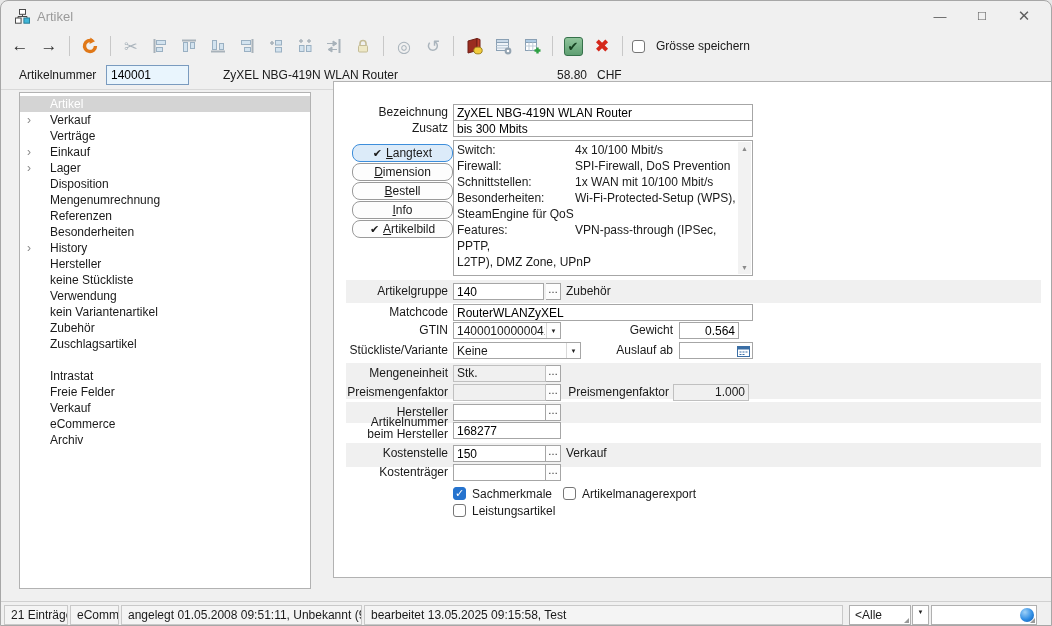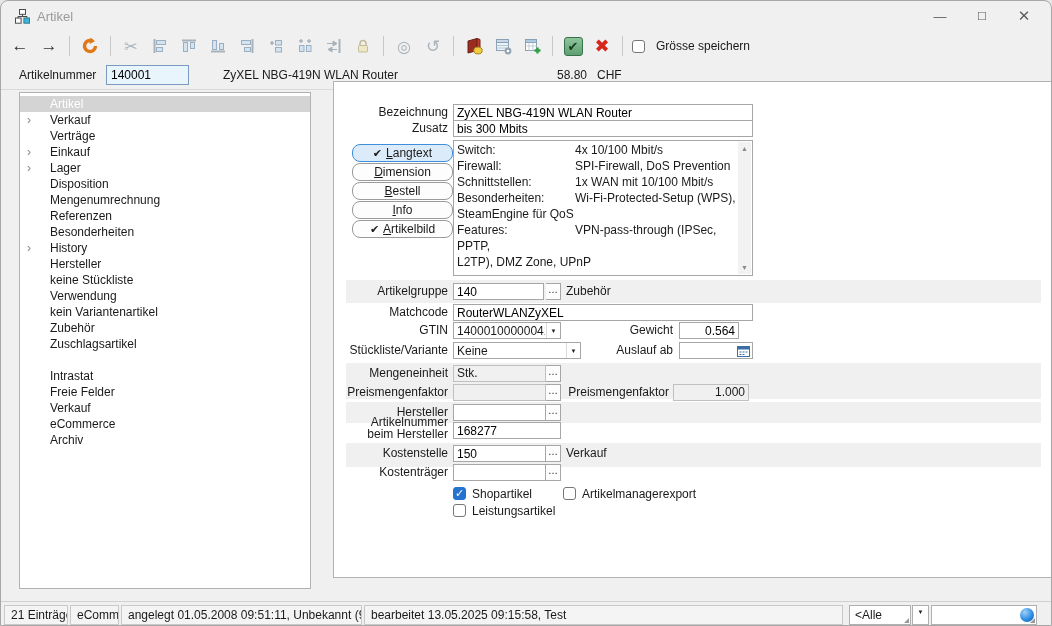--- a/index.html
+++ b/index.html
@@ -338,21 +338,21 @@
     <div class="flabel" style="top:363px">Kostenstelle</div>
     <input class="finput" style="left: 119px; top: 363px; width: 93px;" value="150">
     <div class="dots-btn" style="left:212px;top:363px">…</div>
     <div class="flabel2" style="left:232px;top:363px;text-align:left;width:200px">Verkauf</div>
 
     <div class="flabel" style="top:382px">Kostenträger</div>
     <div class="finput" style="left:119px;top:382px;width:93px"></div>
     <div class="dots-btn" style="left:212px;top:382px">…</div>
 
     <span class="cb checked" style="position:absolute;left:119px;top:405px"></span>
-    <span class="fcheck-label" style="left:138px;top:405px">Shopartikel</span>
+    <span class="fcheck-label" style="left:138px;top:405px">Sachmerkmale</span>
     <span class="cb" style="position:absolute;left:229px;top:405px"></span>
     <span class="fcheck-label" style="left:248px;top:405px">Artikelmanagerexport</span>
     <span class="cb" style="position:absolute;left:119px;top:422px"></span>
     <span class="fcheck-label" style="left:138px;top:422px">Leistungsartikel</span>
   </div>
 
   <div class="statusbar">
     <div class="sb-cell" style="left:3px;width:64px">21 Einträge</div>
     <div class="sb-cell" style="left:69px;width:49px">eCommerce:</div>
     <div class="sb-cell" style="left:120px;width:241px">angelegt 01.05.2008 09:51:11, Unbekannt (98)</div>

